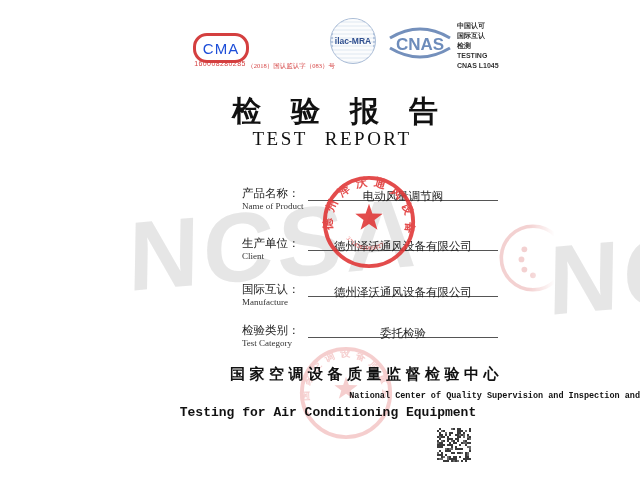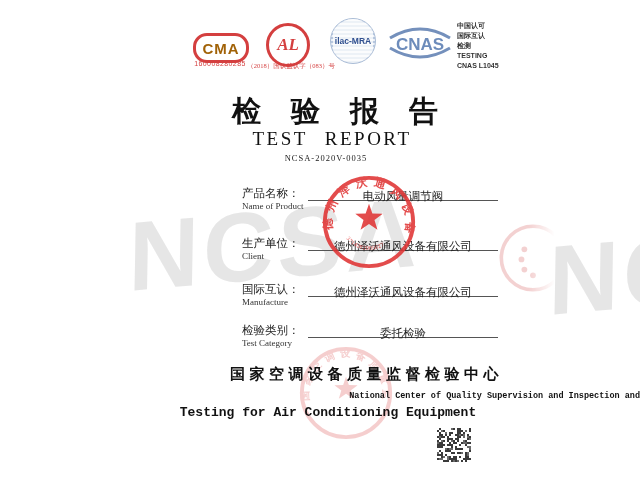--- a/index.html
+++ b/index.html
@@ -1,21 +1,21 @@
 <!DOCTYPE html>
 <html><head>
 <meta charset="utf-8">
 <style>
   html,body{margin:0;padding:0;background:#fff;}
   .page{position:relative;width:640px;height:480px;background:#ffffff;overflow:hidden;
         font-family:"Liberation Serif","DejaVu Serif",serif;color:#222;}
   
   .cma-box{position:absolute;left:193px;top:33px;width:50px;height:24px;border:3px solid #d43f3f;
            border-radius:14px;display:flex;align-items:center;justify-content:center;}
-  .cma-box span{font-family:"Liberation Sans",sans-serif;font-weight:bold;font-size:15px;color:#a16207;letter-spacing:1px;}
+  .cma-box span{font-family:"Liberation Sans",sans-serif;font-weight:normal;font-size:15px;color:#1d4ed8;letter-spacing:1px;}
   .cma-num{position:absolute;left:184px;top:60px;width:72px;text-align:center;font-size:7px;color:#d43f3f;
            font-family:"Liberation Sans",sans-serif;letter-spacing:.4px;}
   .al-circle{position:absolute;left:266px;top:23px;width:38px;height:38px;border:3px solid #d43f3f;border-radius:50%;
              display:flex;align-items:center;justify-content:center;}
   .al-circle span{font-family:"Liberation Serif",serif;font-style:italic;font-weight:bold;font-size:17px;color:#d43f3f;}
   .al-caption{position:absolute;left:246px;top:62px;width:90px;text-align:center;font-size:6.5px;color:#d43f3f;white-space:nowrap;}
   .ilac{position:absolute;left:330px;top:18px;width:44px;height:44px;border-radius:50%;border:1px solid #a9bcd6;
         background:repeating-linear-gradient(180deg,#eef2f8 0 2px,#b9c9e0 2px 4px);
         display:flex;align-items:center;justify-content:center;overflow:hidden;}
   .ilac span{font-family:"Liberation Sans",sans-serif;font-weight:bold;font-size:8.5px;color:#2f4f8f;
@@ -60,23 +60,20 @@
 </head>
 <body>
 
 <div class="page">
 
   <div class="cma-box">
     <span>CMA</span>
   </div>
   <div class="cma-num">160008280285</div>
 
-  <div class="al-circle">
-    <span>AL</span>
-  </div>
   <div class="al-caption">（2018）国认监认字（083）号</div>
 
   <div class="ilac">
     <span>ilac-MRA</span>
   </div>
 
   <svg class="cnas-svg" width="70" height="32" viewBox="0 0 70 32">
     <path d="M5,11 Q35,-7 65,11" fill="none" stroke="#7490bc" stroke-width="3"></path>
     <path d="M5,21 Q35,39 65,21" fill="none" stroke="#7490bc" stroke-width="3"></path>
     <text x="35" y="23" text-anchor="middle" font-family="Liberation Sans, sans-serif" font-weight="bold" font-size="17" fill="#6d8cbb">CNAS</text>
@@ -85,21 +82,20 @@
   <div class="accred">
     <div>中国认可</div>
     <div>国际互认</div>
     <div>检测</div>
     <div>TESTING</div>
     <div>CNAS L1045</div>
   </div>
 
   <div class="title-zh">检验报告</div>
   <div class="title-en">TEST REPORT</div>
-  <div class="report-no">NCSA-2020V-0035</div>
 
   <div class="wm wm1">NCSA</div>
   <div class="wm wm2">NCSA</div>
 
   <div class="field" style="top:186px">
     <div class="f-zh">产品名称：</div>
     <div class="f-en">Name of Product</div>
     <div class="f-line">
       <span class="f-val">电动风量调节阀</span>
     </div>

